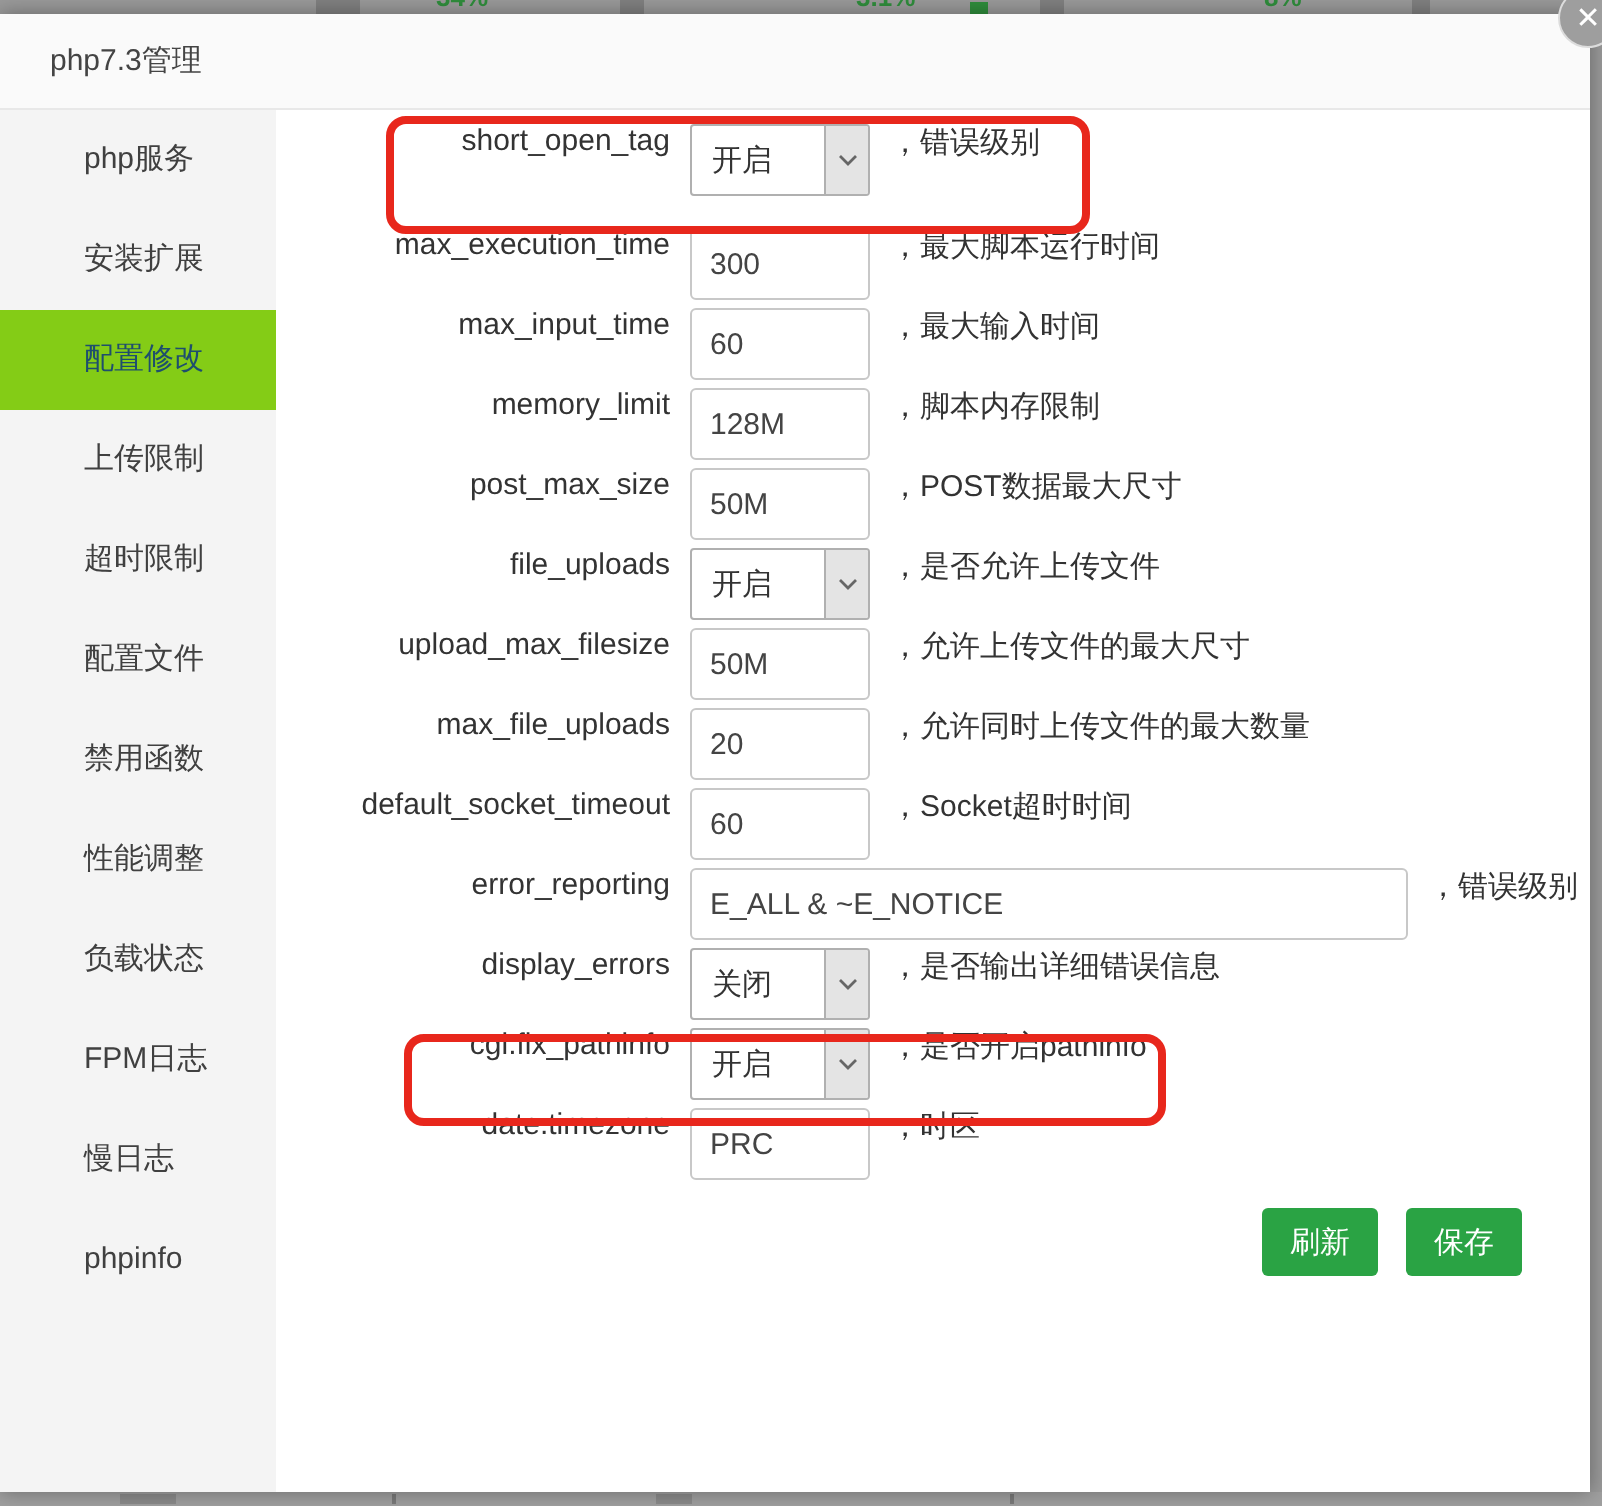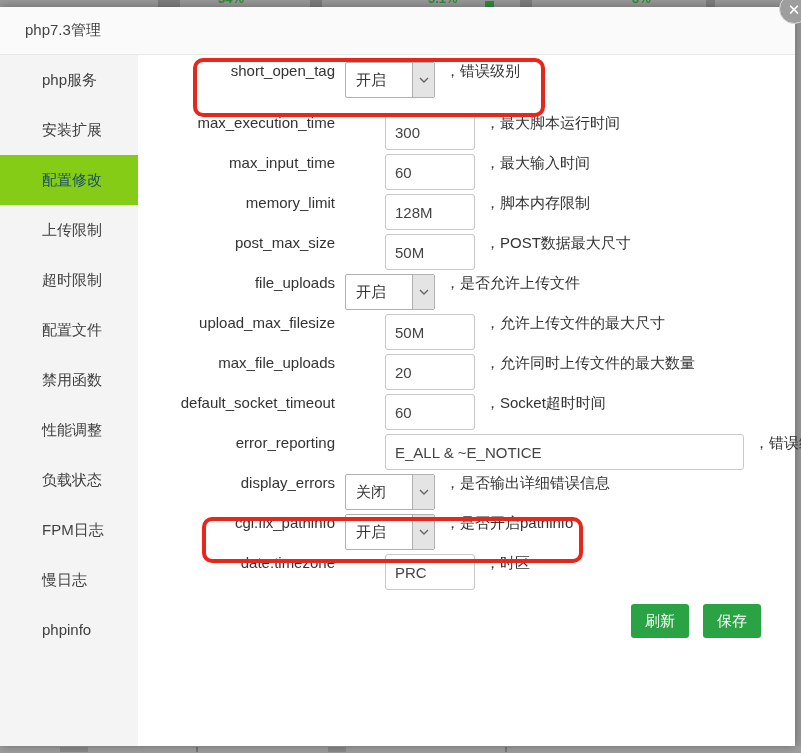--- a/index.html
+++ b/index.html
@@ -58,21 +58,21 @@
   }
   .row:first-child { height:52px; }
   .row-label {
     width:197px; text-align:right; font-size:15px; color:#333;
     flex:none; white-space:nowrap;
   }
   .ctrl { margin-left:10px; flex:none; }
   .inp {
     width:90px; height:36px; border:1px solid #c8c8c8; border-radius:3px;
     padding:0 9px; font-size:15px; color:#444; background:#fff;
-    font-family:"Liberation Sans","DejaVu Sans",sans-serif; outline:none;margin-left:40px;
+    font-family:"Liberation Sans","DejaVu Sans",sans-serif; outline:none;
   }
   .inp.wide { width:359px; }
   .sel {
     width:90px; height:36px; border:1px solid #b0b0b0; border-radius:2px;
     background:#fff; display:flex; align-items:stretch; cursor:pointer; overflow:hidden;
   }
   .sel-text {
     flex:1; font-size:15px; color:#333; display:flex; align-items:center;
     padding-left:10px; white-space:nowrap;
   }

